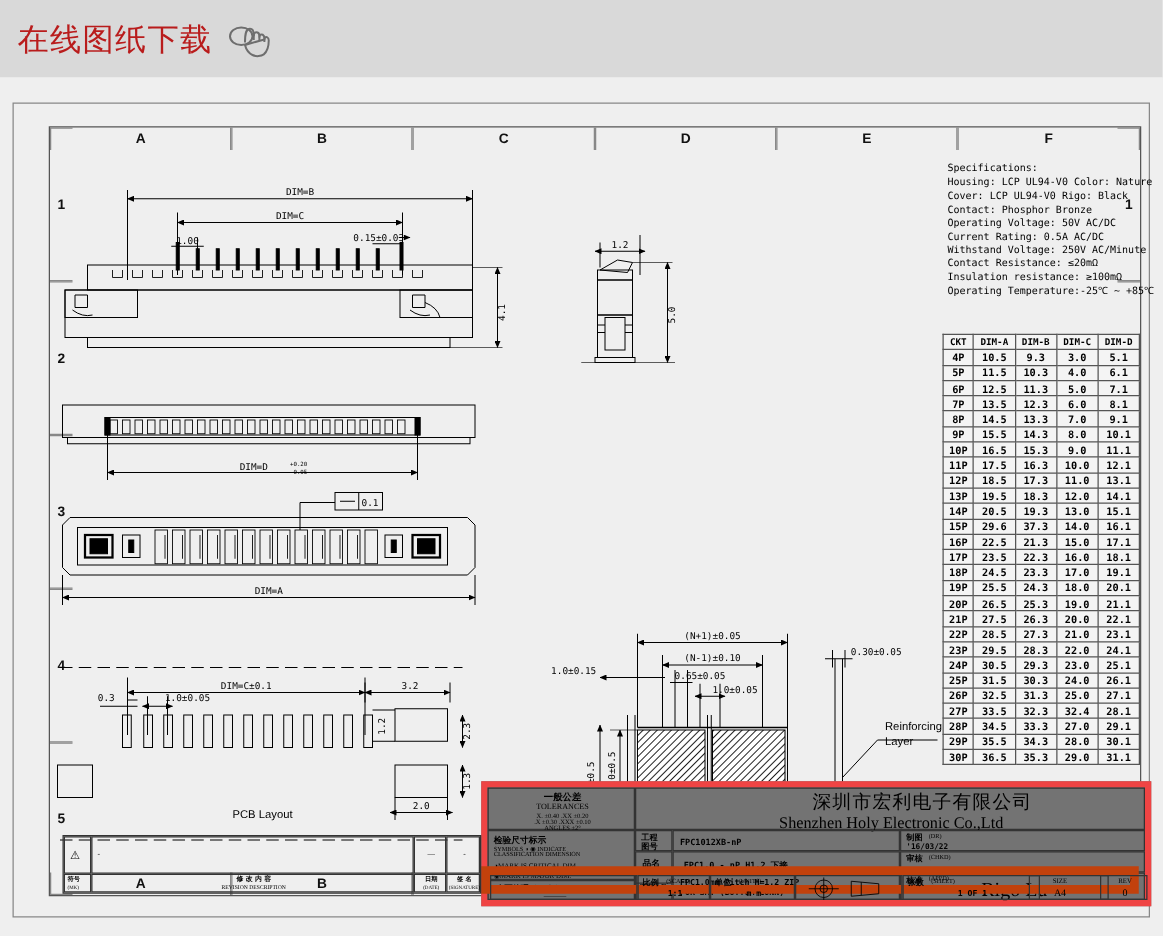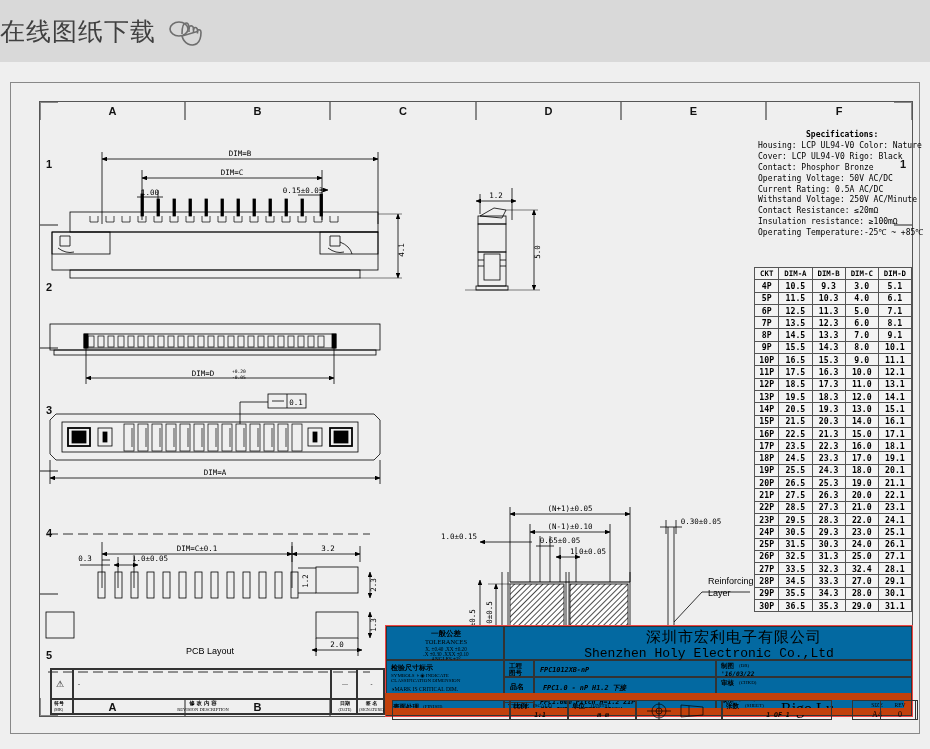--- a/index.html
+++ b/index.html
@@ -9,23 +9,23 @@
     font-family:"Liberation Sans", sans-serif;
     overflow:hidden;
   }
   
   #header{
     position:absolute;left:0;top:0;width:930px;height:62px;
     background:#d9d9d9;
     display:flex;align-items:center;
   }
   #header-title{
-    margin-left:0;
+    margin-left:14px;
     font-size:25px;
-    color:#404040;
+    color:#b91c1c;
     letter-spacing:1px;
     font-family:"DejaVu Sans", sans-serif;
   }
   #hand-icon{margin-left:10px;display:flex;align-items:center;color:#777;}
 
   
   #sheet{
     position:absolute;left:0;top:62px;width:930px;height:687px;
     background:#efefef;
   }
@@ -47,21 +47,21 @@
 
   
   #draw-canvas{position:absolute;left:0;top:0;width:872px;height:614px;}
 
   
   #spec-block{
     position:absolute;left:718px;top:28px;width:170px;
     font-family:"DejaVu Sans Mono", monospace;
     font-size:8.0px;line-height:10.9px;color:#000;white-space:nowrap;
   }
-  #spec-block .sp-title{font-weight:bold;margin-left:48px;}
+  #spec-block .sp-title{font-weight:normal;}
 
   
   #dim-table{
     position:absolute;left:714px;top:165px;
     border-collapse:collapse;
     font-family:"DejaVu Sans Mono", monospace;
     font-size:8.2px;
   }
   #dim-table th,#dim-table td{
     border:1px solid #555;
@@ -72,30 +72,30 @@
     font-weight:bold;
     background:#f4f4f4;
   }
   #dim-table th{font-size:7.4px;text-align:center;}
   #dim-table td:first-child{width:22px;text-align:center;}
   #dim-table td{width:33px;}
 
   
   #title-block{
     position:absolute;left:345px;top:523px;width:526px;height:90px;
-    border:1px solid #ef4444;background:#0369a1;font-size:7px;color:#000;
+    border:5px solid #ef4444;background:#737373;font-size:7px;color:#000;
   }
   .tb-cell{position:absolute;box-sizing:border-box;border:1px solid #333;}
   .tb-txt{position:absolute;color:#000;}
   .cn{font-family:"DejaVu Sans", sans-serif;font-weight:bold;}
   .en{font-family:"Liberation Serif", serif;}
-  .mono{font-family:"DejaVu Sans Mono", monospace;font-weight:bold;font-style:italic;}
+  .mono{font-family:"DejaVu Sans Mono", monospace;font-weight:bold;}
 
   #company-cn{font-size:15px;font-family:"DejaVu Sans",sans-serif;color:#000;letter-spacing:1px;padding-left:25px;}
-  #company-en{font-size:13px;font-family:Liberation Mono, monospace;color:#000;}
+  #company-en{font-size:13px;font-family:Liberation Serif, serif;color:#000;}
 
   
   #rev-strip{position:absolute;left:10px;top:566px;width:335px;height:47px;
      border:1px solid #333;box-sizing:border-box;}
   .dimtxt{font-family:"DejaVu Sans Mono",monospace;font-size:7.5px;fill:#000;}
   .dimtxt2{font-family:"Liberation Sans",sans-serif;font-size:9px;fill:#000;}
   .bigtxt{font-family:"Liberation Sans",sans-serif;font-size:12.5px;fill:#000;letter-spacing:0.5px;}
 </style>
 </head>
 <body>
@@ -578,22 +578,22 @@
             </tr>
             <tr>
               <td>14P</td>
               <td>20.5</td>
               <td>19.3</td>
               <td>13.0</td>
               <td>15.1</td>
             </tr>
             <tr>
               <td>15P</td>
-              <td>21.5</td>
-              <td>20.3</td>
+              <td>29.6</td>
+              <td>37.3</td>
               <td>14.0</td>
               <td>16.1</td>
             </tr>
             <tr>
               <td>16P</td>
               <td>22.5</td>
               <td>21.3</td>
               <td>15.0</td>
               <td>17.1</td>
             </tr>
@@ -787,21 +787,21 @@
               <path d="M44 4 L66 6 L66 14 L44 16 Z"></path>
               <line x1="52" y1="4.8" x2="52" y2="15.2"></line>
             </g>
           </svg>
         </div>
         <div class="tb-cell" style="left:330px;top:0;width:110px;height:20px">
           <div class="tb-txt cn" style="left:3px;top:1px;font-size:6.5px">张数</div>
           <div class="tb-txt en" style="left:22px;top:2px;font-size:5px">(SHEET)</div>
           <div class="tb-txt mono" style="left:0;top:10px;width:110px;text-align:center;font-size:6.5px">1  OF  1</div>
         </div>
-        <div class="tb-cell" style="left:460px;top:0;width:64px;height:20px">
+        <div class="tb-cell" style="left:431px;top:0;width:64px;height:20px">
           <div class="tb-txt en" style="left:0;top:1px;width:48px;text-align:center;font-size:5.5px">SIZE</div>
           <div class="tb-txt en" style="left:0;top:9px;width:48px;text-align:center;font-size:8px">A4</div>
         </div>
         <div class="tb-cell" style="left:488px;top:0;width:38px;height:20px">
           <div class="tb-txt en" style="left:0;top:1px;width:38px;text-align:center;font-size:5.5px">REV</div>
           <div class="tb-txt en" style="left:0;top:9px;width:38px;text-align:center;font-size:8px">0</div>
         </div>
       </div>
 
       <div id="rev-strip">

